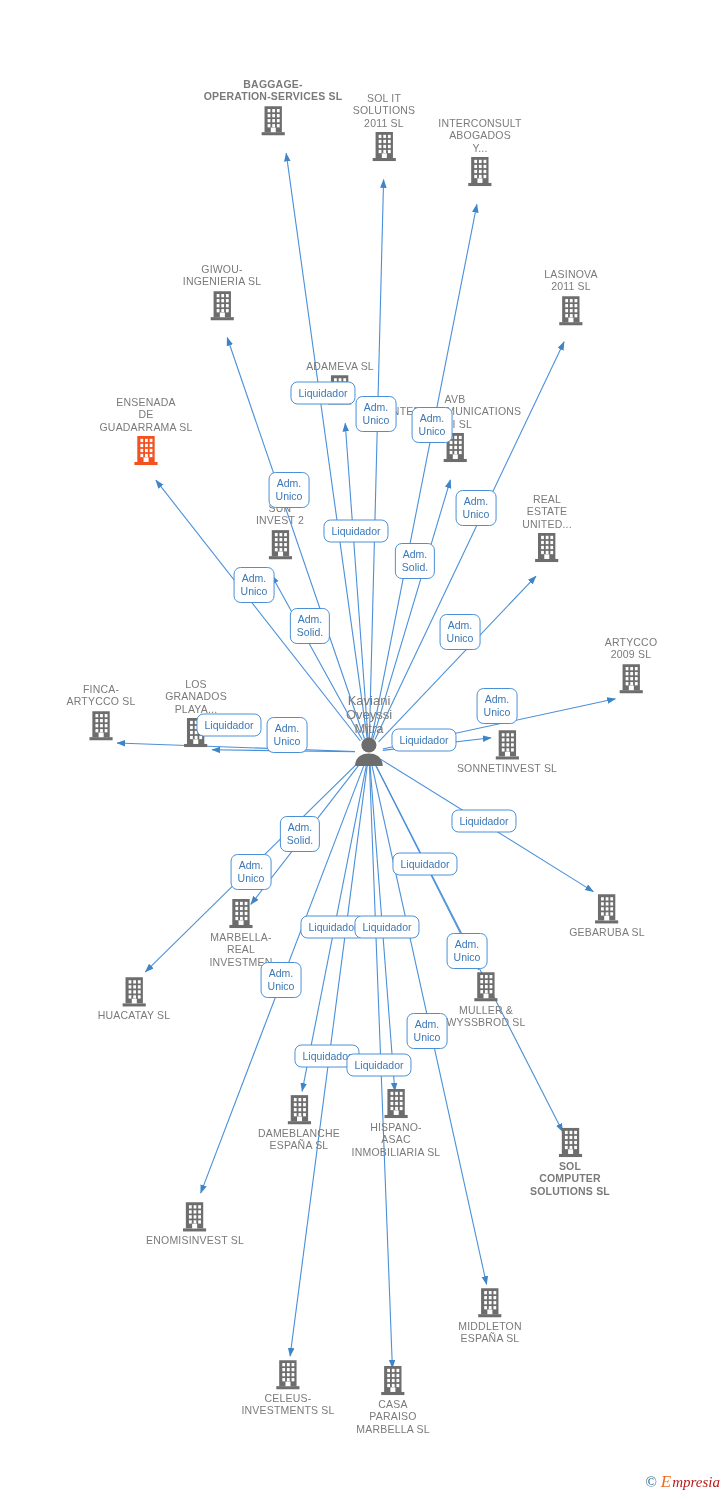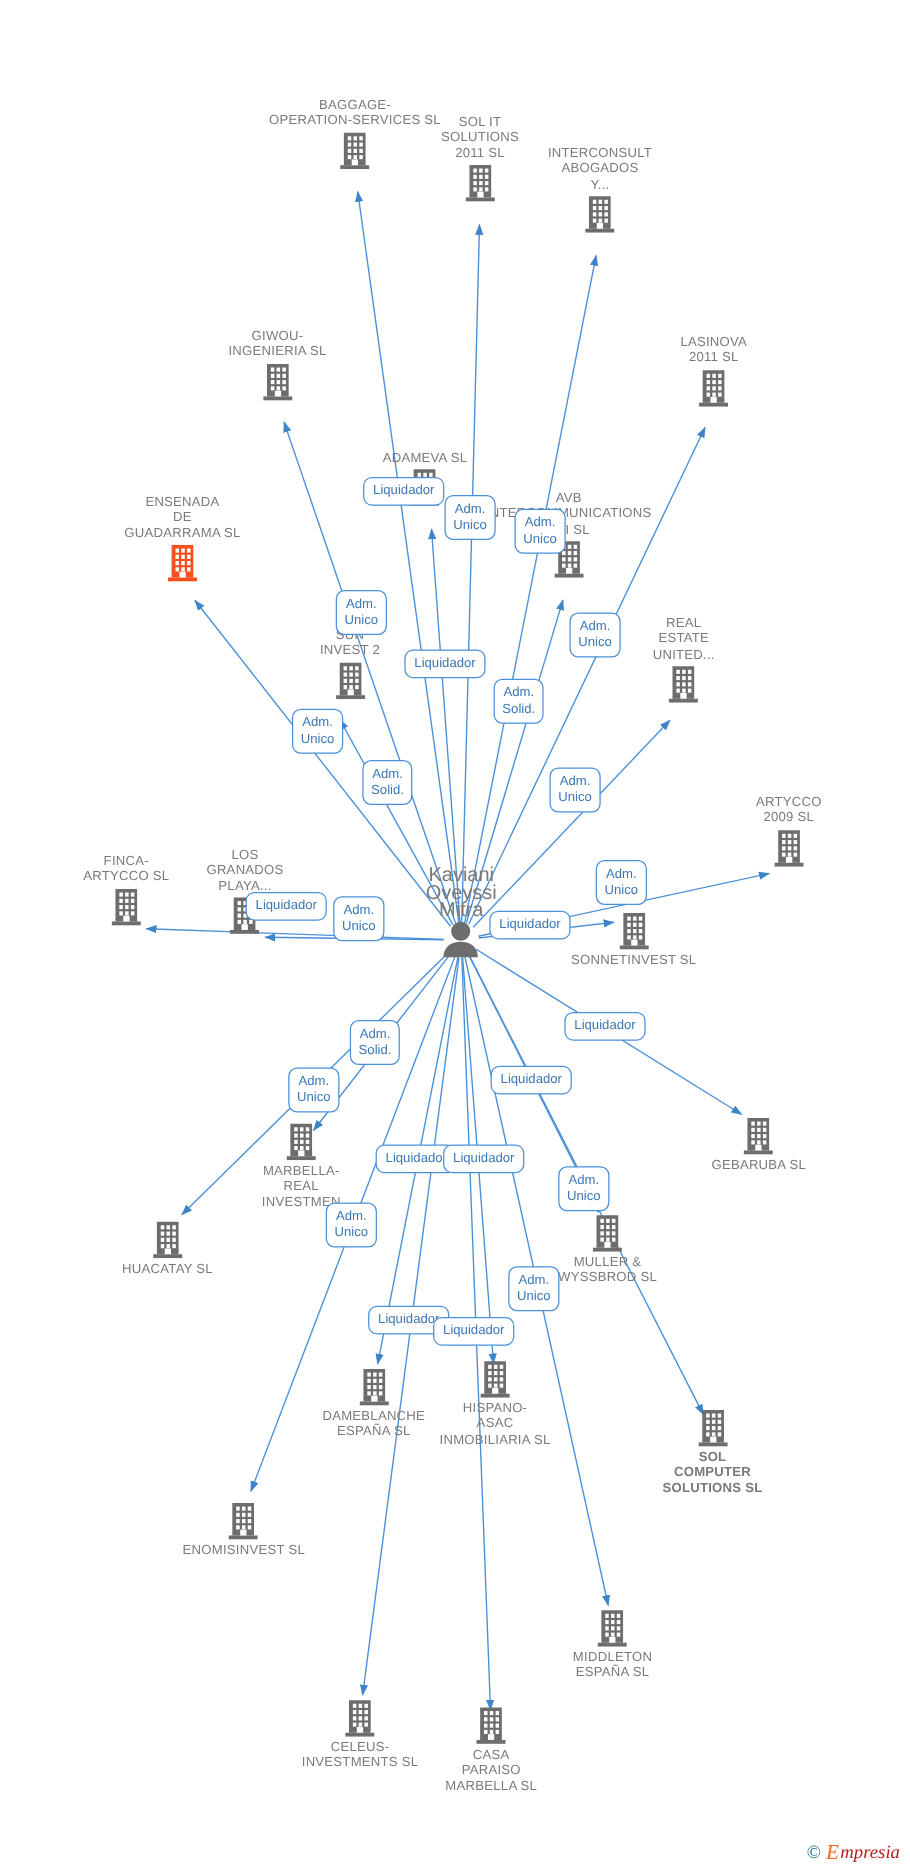--- a/index.html
+++ b/index.html
@@ -21,21 +21,21 @@
 
   .badge{
     position:absolute;transform:translate(-50%,-50%);
     border:1.4px solid #4a90d9;border-radius:7px;background:#ffffff;
     color:#3b78b5;font-size:10.5px;line-height:13px;text-align:center;
     padding:4px 7px;white-space:pre-line;box-sizing:border-box;
   }
   .badge.narrow{padding:4px 6px;}
 
   .person{position:absolute;transform:translate(-50%,-50%);text-align:center;}
-  .person .name{font-size:16px;color:#7a7a7a;line-height:14px;white-space:pre-line;}
+  .person .name{font-size:13px;color:#7a7a7a;line-height:14px;white-space:pre-line;}
 
   .wm{position:absolute;right:8px;bottom:8px;display:flex;align-items:center;gap:4px;}
   .wm .c{color:#2c6b8f;font-size:15px;font-family:"Liberation Serif",serif;}
   .wm .e{color:#ef6a1e;font-size:17px;font-style:italic;font-family:"Liberation Serif",serif;}
   .wm .rest{color:#b91c1c;font-size:15px;font-style:italic;font-family:"Liberation Serif",serif;margin-left:-3px;}
 </style>
 </head>
 <body>
 
 <div id="stage">
@@ -68,21 +68,21 @@
         <line x1="370.1" y1="766.0" x2="394.8" y2="1091.0" marker-end="url(#arrow)"></line>
         <line x1="375.4" y1="764.5" x2="562.7" y2="1131.7" marker-end="url(#arrow)"></line>
         <line x1="364.0" y1="765.1" x2="200.7" y2="1193.1" marker-end="url(#arrow)"></line>
         <line x1="372.0" y1="765.7" x2="486.6" y2="1284.4" marker-end="url(#arrow)"></line>
         <line x1="367.2" y1="765.9" x2="290.1" y2="1356.1" marker-end="url(#arrow)"></line>
         <line x1="369.5" y1="766.0" x2="392.4" y2="1368.0" marker-end="url(#arrow)"></line>
       </g>
   </svg>
 
   <div id="node-layer">
-      <div class="node above" style="left: 284px; top: 107px;">
+      <div class="node above" style="left: 273px; top: 107px; font-weight: bold;">
         <span class="lbl">BAGGAGE-
 OPERATION-SERVICES SL</span>
         <span class="ico"><svg width="27" height="31" viewBox="0 0 28 32">
             <path d="M5 1 H23 V28 H5 Z" fill="#6d6d6d"></path>
             <rect x="2" y="28" width="24" height="3.2" fill="#6d6d6d"></rect>
             <rect x="8.2" y="4" width="2.9" height="3.4" fill="#ffffff"></rect>
             <rect x="13" y="4" width="2.9" height="3.4" fill="#ffffff"></rect>
             <rect x="17.8" y="4" width="2.9" height="3.4" fill="#ffffff"></rect>
             <rect x="8.2" y="9.2" width="2.9" height="3.4" fill="#ffffff"></rect>
             <rect x="13" y="9.2" width="2.9" height="3.4" fill="#ffffff"></rect>

